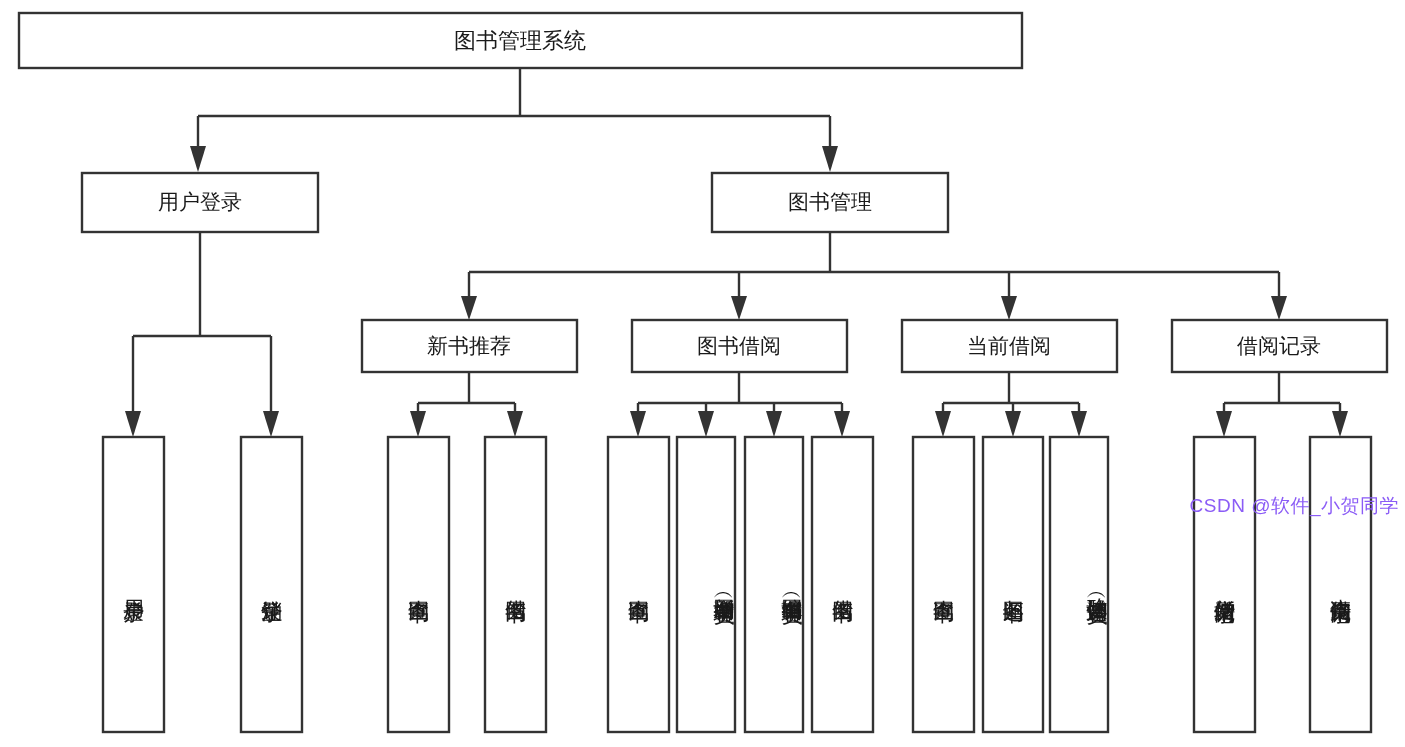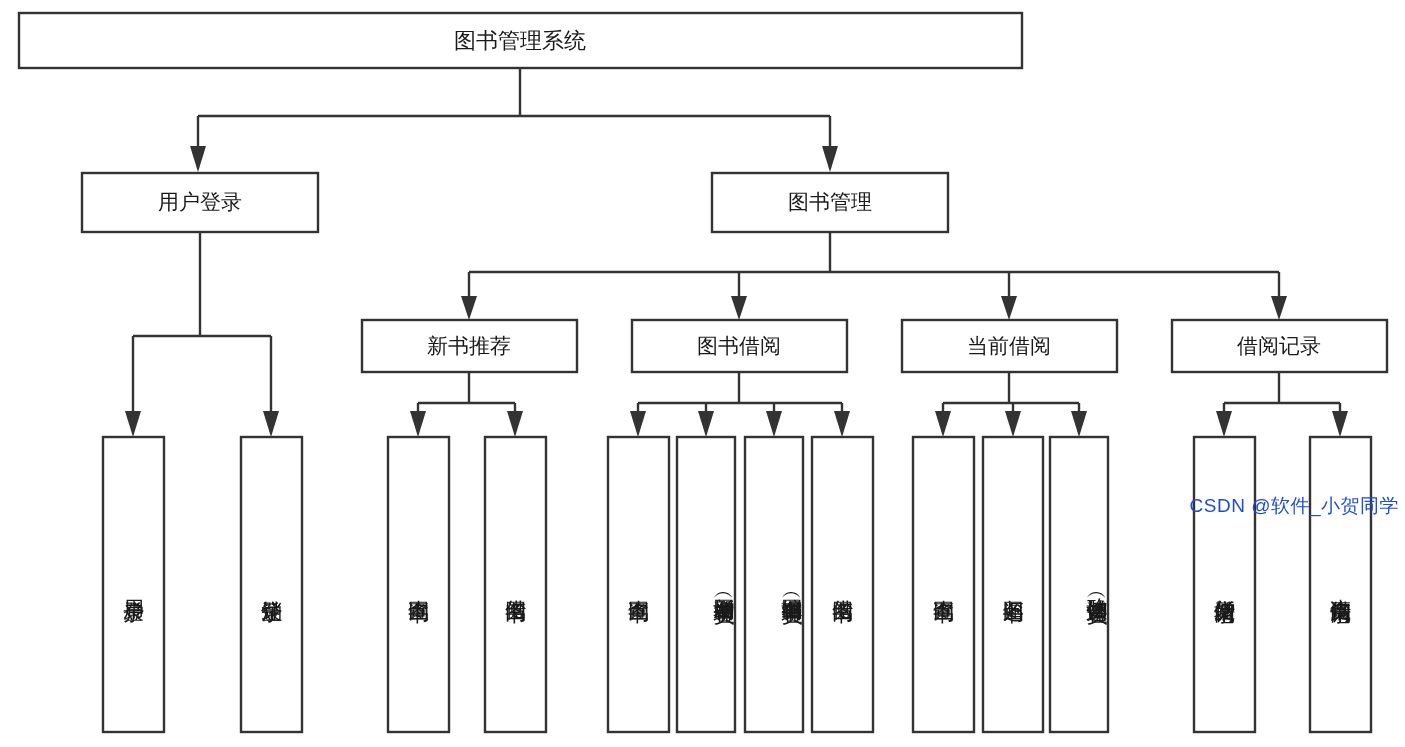--- a/index.html
+++ b/index.html
@@ -75,21 +75,21 @@
   }
   .leaf-label.centered {
     align-items: center;
   }
   .watermark {
     position: absolute;
     right: 6px;
     bottom: 4px;
     font-family: "Liberation Sans", sans-serif;
     font-size: 19px;
-    color: #1d4ed8;
+    color: #8b5cf6;
     letter-spacing: 0.5px;
     user-select: none;
     white-space: nowrap;
   }
 </style>
 </head>
 <body>
 
 <div id="diagram-root">
 

